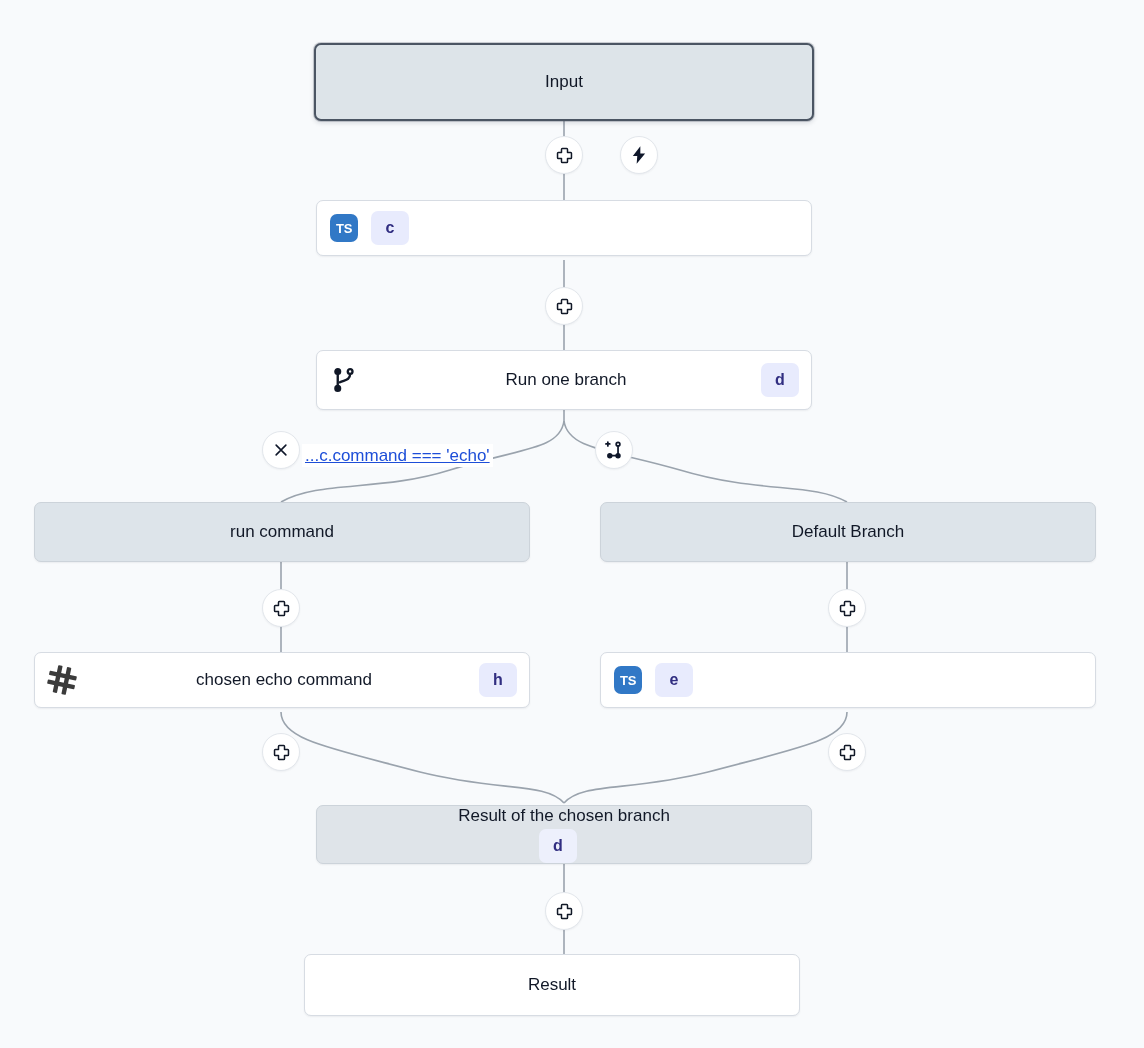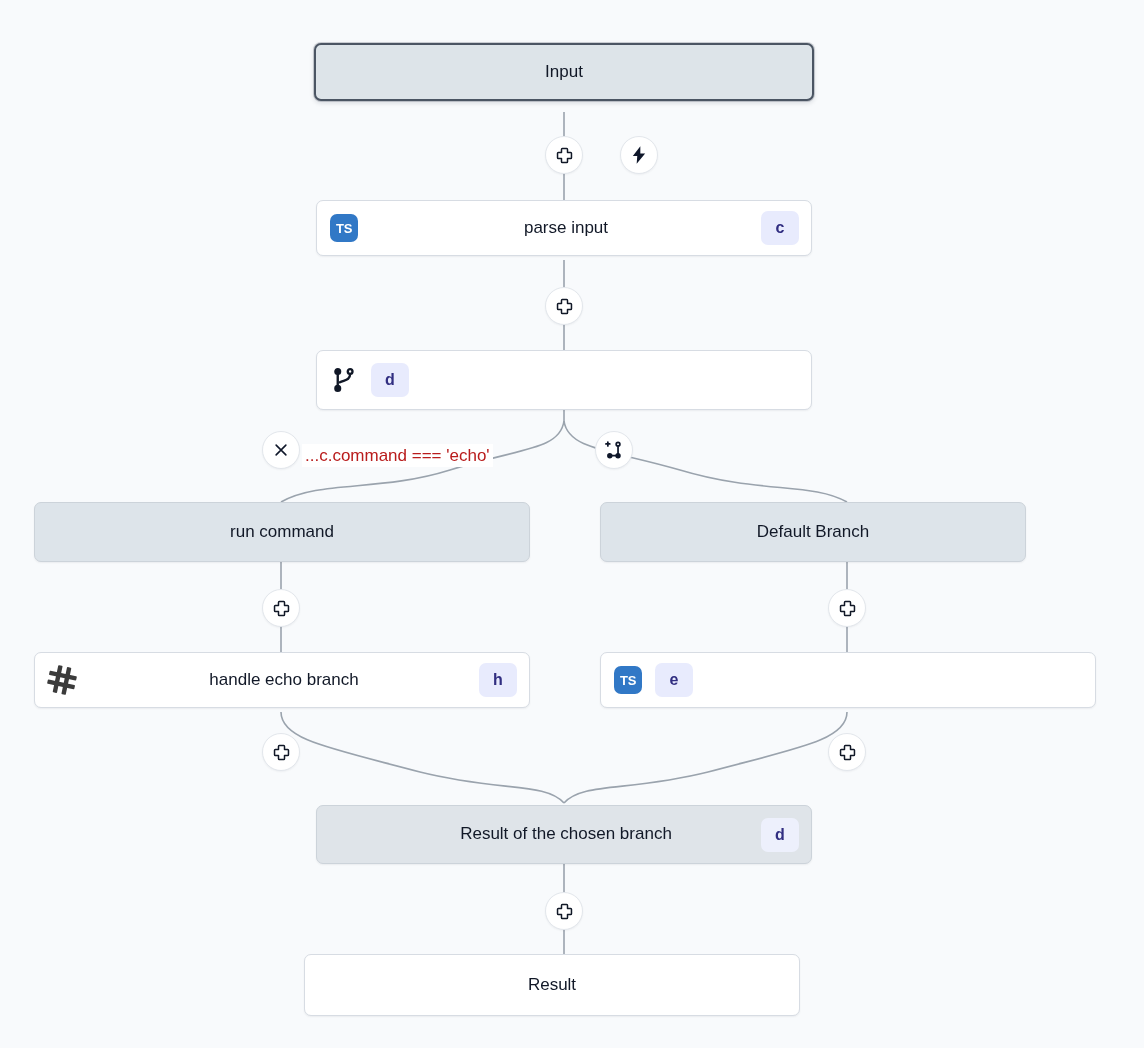--- a/index.html
+++ b/index.html
@@ -61,20 +61,21 @@
     border: 2px solid #4b5563;
     box-shadow: 0 0 0 1px rgba(75,85,99,0.25), 0 2px 5px rgba(16,24,40,0.14);
   }
   .node.branchbox {
     background: #dde4ea;
     border: 1px solid #ccd3da;
   }
   .node.resultmerge {
     background: #dfe4e9;
     border: 1px solid #ccd3da;
+    flex-direction: column;
   }
 
   
   .node .icon-slot {
     width: 54px;
     min-width: 54px;
     display: flex;
     align-items: center;
     justify-content: center;
   }
@@ -131,25 +132,26 @@
     align-items: center;
     justify-content: center;
     box-shadow: 0 1px 2px rgba(16,24,40,0.05);
     box-sizing: border-box;
   }
 
   
   .cond-label {
     position: absolute;
     background: #ffffff;
-    color: #b91c1c;
+    color: #1d4ed8;
     font-size: 17px;
     white-space: nowrap;
     padding: 1px 3px;
     line-height: 1.25;
+    text-decoration: underline;
   }
 </style>
 </head>
 <body>
 
 <div id="canvas">
 
   <svg id="edges" viewBox="0 0 1144 1048" xmlns="http://www.w3.org/2000/svg">
     <g fill="none" stroke="#9aa3ad" stroke-width="1.6">
 
@@ -168,65 +170,65 @@
       <path d="M847,562 L847,652"></path>
 
       <path d="M281,712 C281,740 330,748 420,772 C500,792 545,782 564,803"></path>
 
       <path d="M847,712 C847,740 798,748 708,772 C628,792 583,782 564,803"></path>
 
       <path d="M564,864 L564,955"></path>
     </g>
   </svg>
 
-  <div class="node io selected" style="left:314px; top:43px; width:500px; height:58px;">
+  <div class="node io selected" style="left:314px; top:43px; width:500px; height:78px;">
     <span class="label">Input</span>
   </div>
 
   <div class="node" style="left:316px; top:200px; width:496px;">
     <span class="icon-slot">
       <span class="ts-icon">TS</span>
     </span>
-    <span class="label">parse input</span>
     <span class="badge">c</span>
   </div>
 
   <div class="node" style="left:316px; top:350px; width:496px; height:60px;">
     <span class="icon-slot">
       <svg class="svg-icon" width="27" height="27" viewBox="0 0 24 24" fill="none" stroke="#111827" stroke-width="2.1" stroke-linecap="round" stroke-linejoin="round">
         <circle cx="6" cy="4" r="2.1" fill="#111827"></circle>
         <circle cx="6" cy="19" r="2.1" fill="#111827"></circle>
         <circle cx="17" cy="4" r="2.1" fill="none"></circle>
         <path d="M6 6.2 L6 16.9"></path>
         <path d="M17 6.2 C17 12 11.5 11.5 7.9 13.6"></path>
       </svg>
     </span>
+    <span class="label">Run one branch</span>
     <span class="badge">d</span>
   </div>
 
   <div class="node branchbox" style="left:34px; top:502px; width:496px; height:60px;">
     <span class="label">run command</span>
   </div>
 
-  <div class="node branchbox" style="left:600px; top:502px; width:426px; height:60px;">
+  <div class="node branchbox" style="left:600px; top:502px; width:496px; height:60px;">
     <span class="label">Default Branch</span>
   </div>
 
   <div class="node" style="left:34px; top:652px; width:496px;">
     <span class="icon-slot">
       <svg class="svg-icon" width="34" height="34" viewBox="0 0 24 24">
         <g transform="rotate(12 12 12)" fill="#3b3b3b">
           <rect x="7.3" y="2.2" width="3.1" height="19.6" rx="0.6"></rect>
           <rect x="13.6" y="2.2" width="3.1" height="19.6" rx="0.6"></rect>
           <rect x="2.2" y="7.3" width="19.6" height="3.1" rx="0.6"></rect>
           <rect x="2.2" y="13.6" width="19.6" height="3.1" rx="0.6"></rect>
         </g>
       </svg>
     </span>
-    <span class="label">handle echo branch</span>
+    <span class="label">chosen echo command</span>
     <span class="badge">h</span>
   </div>
 
   <div class="node" style="left:600px; top:652px; width:496px;">
     <span class="icon-slot">
       <span class="ts-icon">TS</span>
     </span>
     <span class="badge">e</span>
   </div>
 

